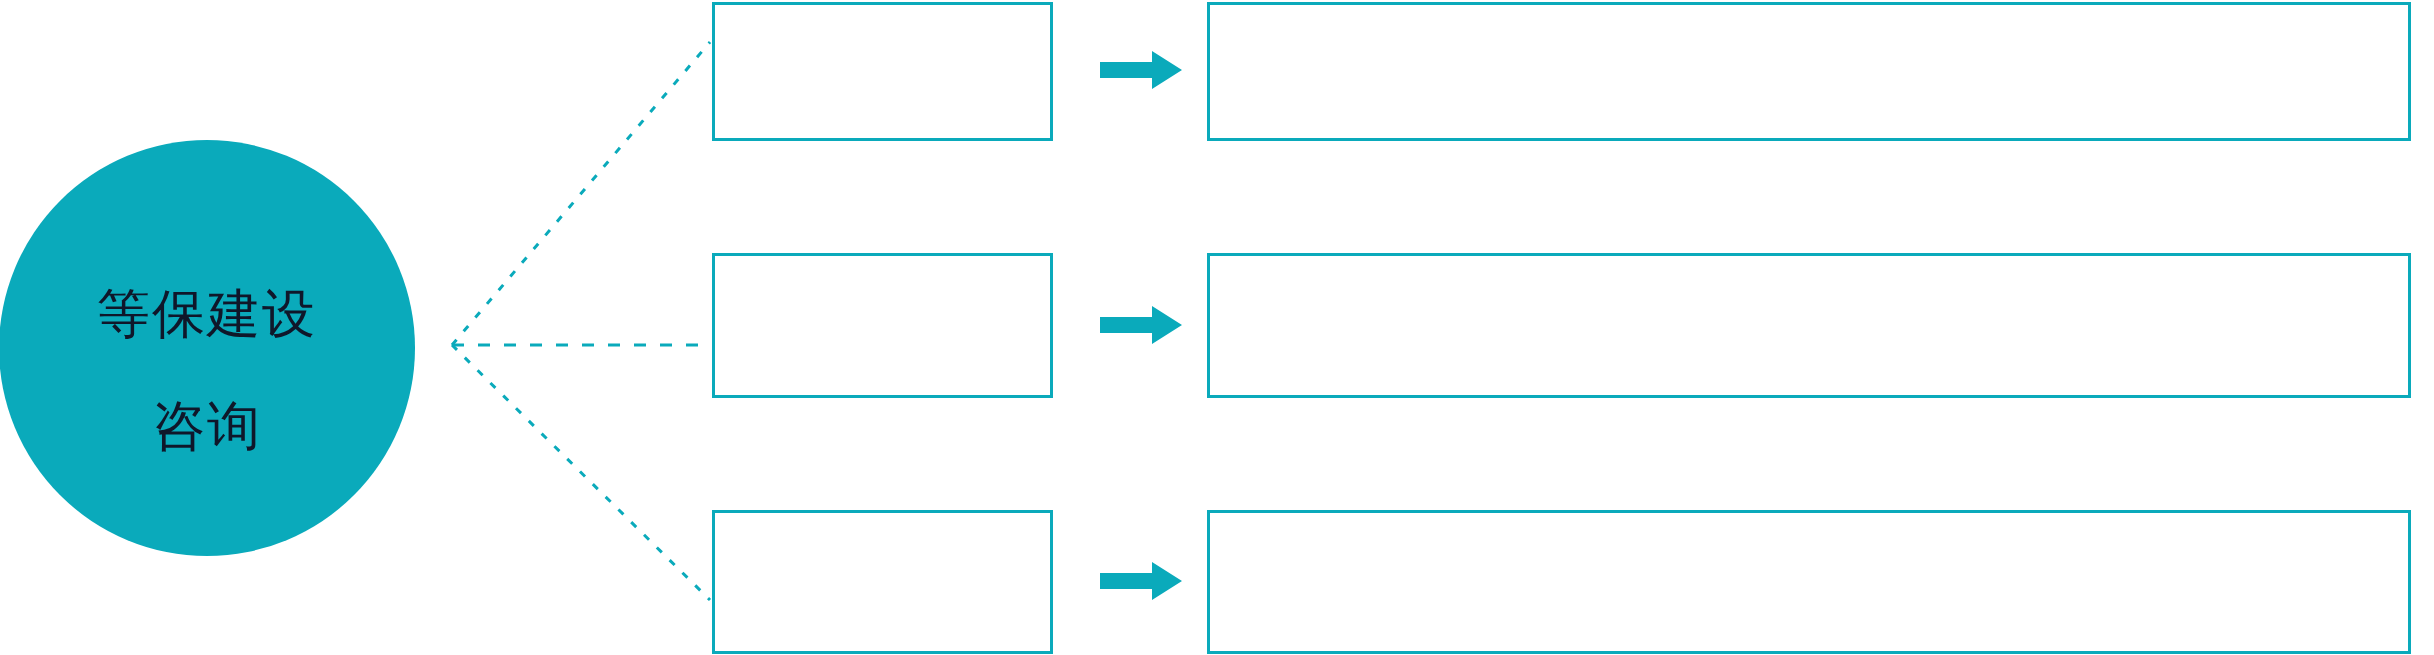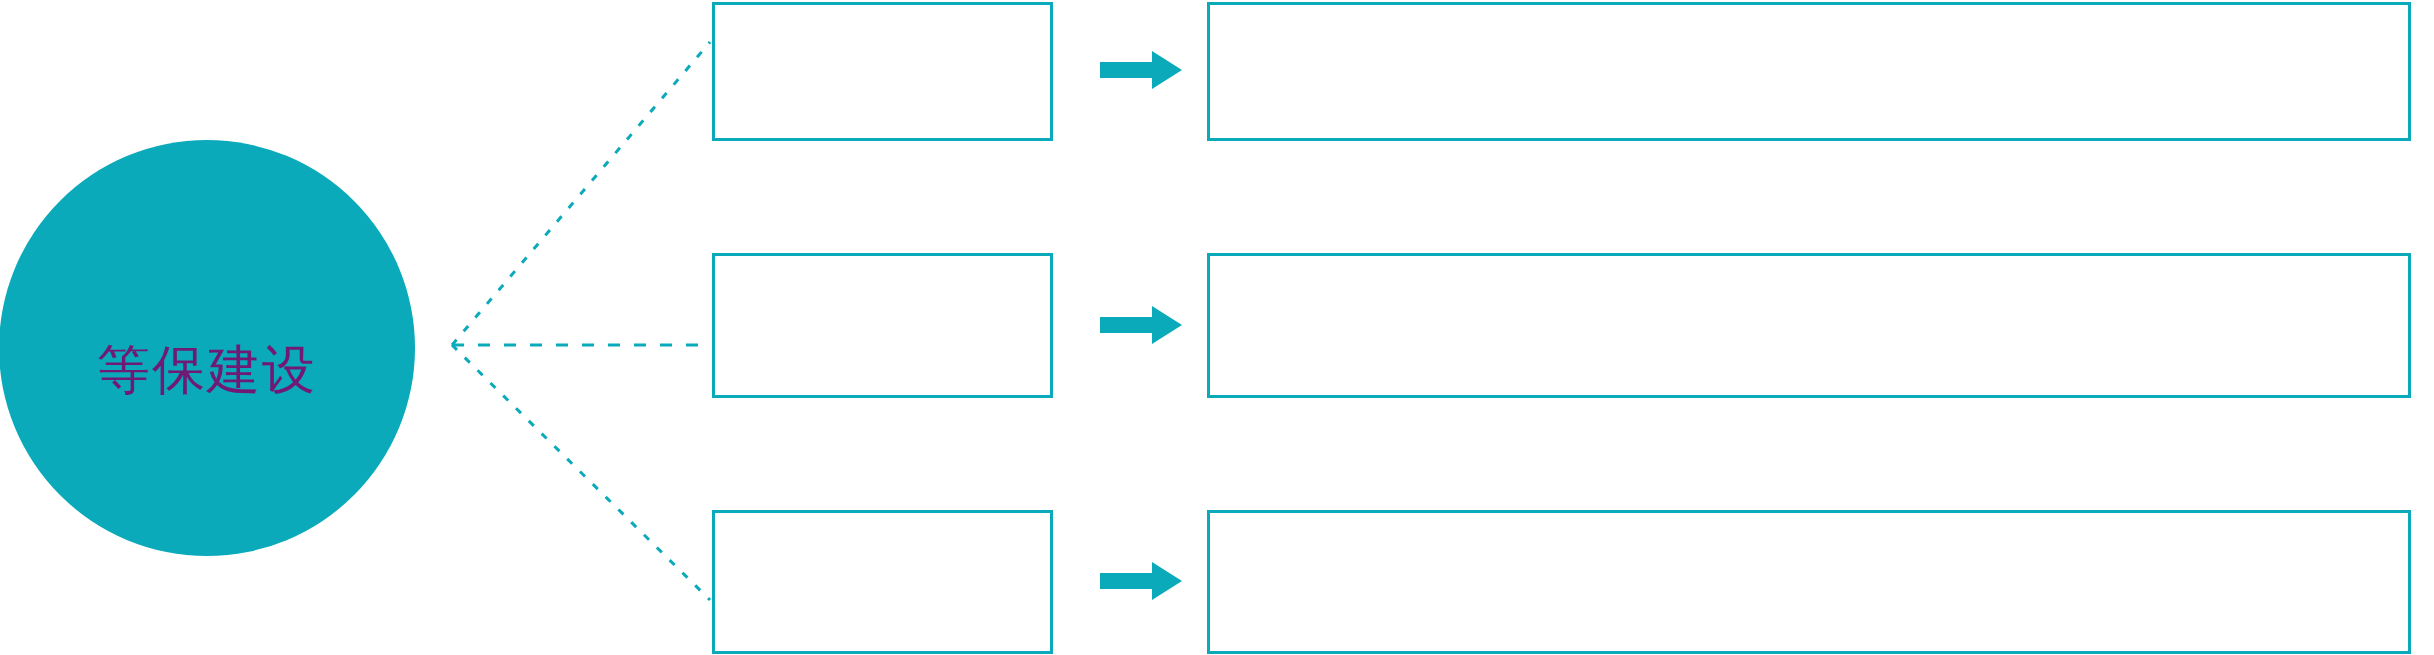--- a/index.html
+++ b/index.html
@@ -33,21 +33,21 @@
     height:416px;
     border-radius:50%;
     background:#0aaabb;
     display:flex;
     flex-direction:column;
     align-items:center;
     justify-content:center;
     box-sizing:border-box;
   }
   .hub-line{
-    color:#701a75;
+    color:#0f172a;
     font-size:53px;
     line-height:1.28;
     letter-spacing:2px;
     font-weight:400;
     text-align:center;
     white-space:nowrap;
     margin-top:44px;
   }
 
   
@@ -107,20 +107,21 @@
 <div id="stage">
 
   <svg id="connectors" viewBox="0 0 2434 655" xmlns="http://www.w3.org/2000/svg">
     <line x1="452" y1="345" x2="710" y2="42" stroke="#0aaabb" stroke-width="3" stroke-dasharray="7 11" stroke-linecap="butt"></line>
     <line x1="452" y1="345" x2="710" y2="345" stroke="#0aaabb" stroke-width="3" stroke-dasharray="12 14" stroke-linecap="butt"></line>
     <line x1="452" y1="345" x2="710" y2="600" stroke="#0aaabb" stroke-width="3" stroke-dasharray="7 11" stroke-linecap="butt"></line>
   </svg>
 
   <div class="hub">
     <div class="hub-line">等保建设</div>
+    <div class="hub-line">咨询</div>
   </div>
 
   <div class="row r1">
     <div class="box small">
       <div class="box-text"></div>
     </div>
     <div class="arrow">
       <svg viewBox="0 0 82 38" xmlns="http://www.w3.org/2000/svg">
         <polygon points="0,11 52,11 52,0 82,19 52,38 52,27 0,27" fill="#0aaabb"></polygon>
       </svg>

